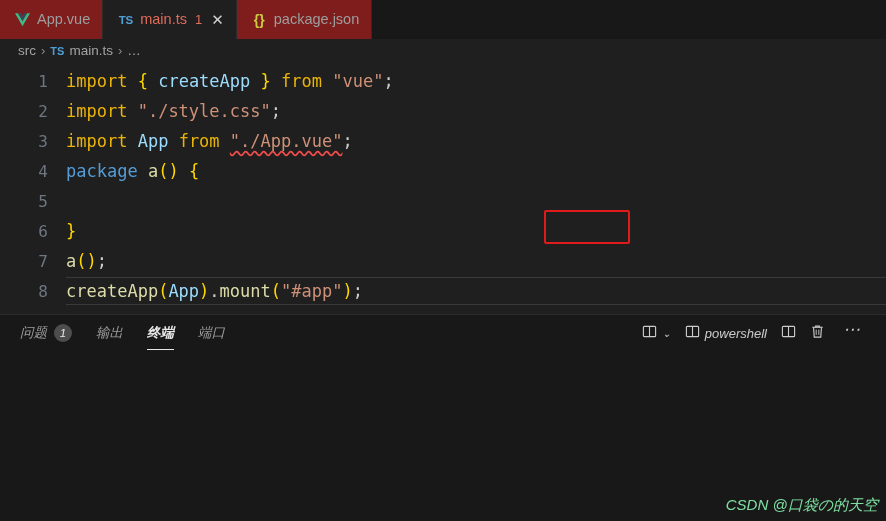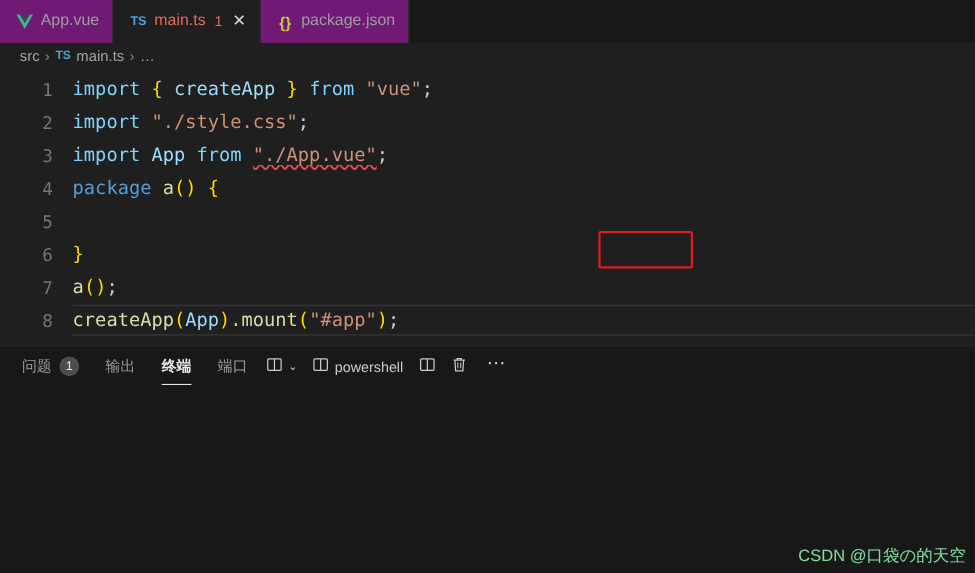--- a/index.html
+++ b/index.html
@@ -21,21 +21,21 @@
     display: flex;
     align-items: stretch;
     background: #181818;
     flex: none;
   }
   .tab {
     display: flex;
     align-items: center;
     gap: 6px;
     padding: 0 12px 0 14px;
-    background: #701a75;
+    background: #7f1d1d;
     border-right: 1px solid #2b2b2b;
     position: relative;
     font-size: 14.5px;
     color: #9d9d9d;
     white-space: nowrap;
   }
   .tab.active {
     background: #1f1f1f;
     color: #ffffff;
   }
@@ -102,45 +102,46 @@
     margin-left: 18px;
     padding: 3px 0;
     flex: 1;
     box-sizing: border-box;
     position: relative;
   }
   .indent-guide{
     position:absolute; left:0; top:-2px; bottom:-2px; width:1px; background:#404040;
   }
   
-  .kw      { color:#7dd3fc;margin-top:40px; }   
+  .kw      { color:#eab308;margin-top:40px; }   
   .kw2     { color:#569cd6; }   
   .id-blue { color:#9cdcfe; }   
   .str     { color:#ce9178; }
   .brace   { color:#ffd700; }
   .paren   { color:#ffd700; }
   .paren2  { color:#da70d6; }
   .fn      { color:#dcdcaa; }
   .num     { color:#b5cea8; }
   .plain   { color:#cccccc; }
   .punc    { color:#cccccc; }
   .squiggly {
     text-decoration: underline wavy #f14c4c;
     text-decoration-skip-ink: none;
     text-underline-offset: 3px;
   }
 
   
   .panel {
     flex: 1;
     display: flex;
-    flex-direction: row;
+    flex-direction: column;
     background: #181818;
     border-top: 1px solid #2b2b2b;
     min-height: 0;
+    font-style: italic;
   }
   .panel-tabs {
     height: 36px;
     display: flex;
     align-items: center;
     padding: 0 8px 0 8px;
     flex: none;
   }
   .ptab {
     height: 36px;

